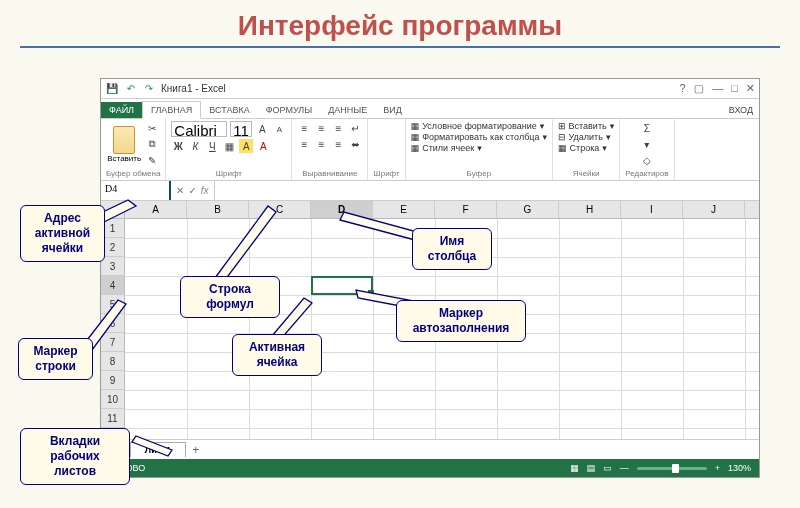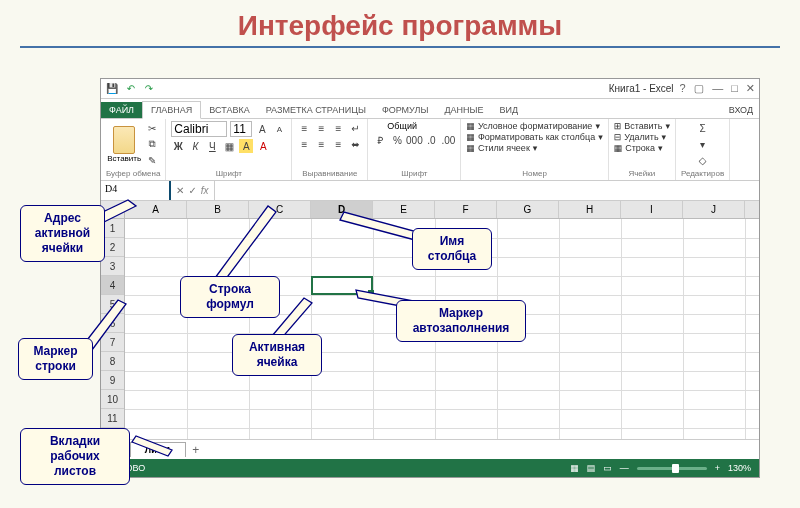--- a/index.html
+++ b/index.html
@@ -3,35 +3,35 @@
 <meta charset="utf-8">
 <style>
 *{box-sizing:border-box;margin:0;padding:0;font-family:"Segoe UI",Tahoma,sans-serif}
 body{width:800px;height:508px;background:#f9f9f0;position:relative;overflow:hidden}
 .page-title{text-align:center;font-size:28px;color:#c0504d;padding:10px 0 4px;font-weight:600}
 hr.divider{border:none;border-top:2px solid #4472a8;margin:0 20px 8px}
 .excel-window{position:absolute;left:100px;top:78px;width:660px;height:400px;border:1px solid #999;background:#fff;display:flex;flex-direction:column}
 .win-titlebar{height:20px;background:#fff;display:flex;align-items:center;font-size:10px;border-bottom:1px solid #ccc}
 .qat{display:flex;gap:6px;padding:0 6px}
 .qat-btn{width:12px;height:12px;display:flex;align-items:center;justify-content:center;color:#279b48;font-size:10px}
-.win-title{flex:1;text-align:right;color:#333}
+.win-title{flex:1;text-align:left;color:#333}
 .win-ctrls{display:flex;gap:2px;padding-right:4px;color:#666}
 .win-ctrls span{cursor:pointer;font-size:11px;margin-left:6px}
 .ribbon-tabs{height:20px;background:#fff;display:flex;align-items:flex-end;font-size:9px;text-transform:uppercase;border-bottom:1px solid #ccc}
 .file-tab{background:#217346;color:#fff;padding:3px 8px;font-size:9px}
 .tab{padding:3px 8px;color:#555;cursor:pointer;white-space:nowrap}
 .tab.active{border:1px solid #ccc;border-bottom:1px solid #fff;margin-bottom:-1px;background:#fff}
 .signin{margin-left:auto;padding:3px 6px;color:#444}
 .ribbon{height:62px;background:#fff;display:flex;font-size:9px;border-bottom:1px solid #ccc}
 .group{display:flex;flex-direction:column;justify-content:flex-end;align-items:center;padding:2px 5px;border-right:1px solid #e1e1e1}
 .group-label{color:#777;font-size:8px;margin-top:2px;white-space:nowrap}
 .group-body{flex:1;display:flex;align-items:center;gap:4px}
 .paste-icon{width:22px;height:28px;border:1px solid #c8923d;border-radius:2px;background:linear-gradient(#fbe8b6,#f3d88a);position:relative}
 .btn-like{display:flex;align-items:center;gap:3px;color:#333;white-space:nowrap}
-.font-group select,.font-group .sz{border:1px solid #bbb;height:16px;font-size:12px;background:#fff;padding:0 2px}
+.font-group select,.font-group .sz{border:1px solid #bbb;height:16px;font-size:15px;background:#fff;padding:0 2px}
 .mini-row{display:flex;gap:3px;align-items:center}
 .mini-btn{width:14px;height:14px;display:flex;align-items:center;justify-content:center;border:1px solid transparent;font-size:10px;color:#444}
 .namebox-row{height:20px;display:flex;border-bottom:1px solid #ccc;font-size:10px}
 .namebox{width:70px;border-right:2px solid #0c4a6e;padding:2px 4px;font-family:"Segoe UI"}
 .fx-icons{display:flex;align-items:center;gap:4px;padding:0 5px;border-right:1px solid #ccc;color:#777}
 .fx-label{font-style:italic;color:#888;font-size:10px}
 .formula-bar{flex:1;padding:2px 4px}
 .grid-area{flex:1;display:flex;overflow:hidden;position:relative}
 .row-hdrs{width:24px;background:#e6e6e6;border-right:1px solid #bbb;display:flex;flex-direction:column}
 .corner{height:18px;border-bottom:1px solid #bbb;background:#e6e6e6}
@@ -96,21 +96,20 @@
       <span>—</span>
       <span>□</span>
       <span>✕</span>
     </div>
   </div>
 
   <div class="ribbon-tabs">
     <div class="file-tab">ФАЙЛ</div>
     <div class="tab active">ГЛАВНАЯ</div>
     <div class="tab">ВСТАВКА</div>
-    <div class="tab">РАЗМЕТКА СТРАНИЦЫ</div>
     <div class="tab">ФОРМУЛЫ</div>
     <div class="tab">ДАННЫЕ</div>
     <div class="tab">ВИД</div>
     <div class="signin">Вход</div>
   </div>
 
   <div class="ribbon">
     <div class="group">
       <div class="group-body">
         <div style="display:flex;flex-direction:column;align-items:center">
@@ -158,30 +157,20 @@
           <span class="mini-btn">≡</span>
           <span class="mini-btn">≡</span>
           <span class="mini-btn">≡</span>
           <span class="mini-btn">⬌</span>
         </div>
       </div>
       <div class="group-label">Выравнивание</div>
     </div>
 
     <div class="group">
-      <div class="group-body" style="flex-direction:column;gap:2px">
-        <div class="sz" style="width:54px">Общий</div>
-        <div class="mini-row">
-          <span class="mini-btn">₽</span>
-          <span class="mini-btn">%</span>
-          <span class="mini-btn">000</span>
-          <span class="mini-btn">.0</span>
-          <span class="mini-btn">.00</span>
-        </div>
-      </div>
       <div class="group-label">Шрифт</div>
     </div>
 
     <div class="group">
       <div class="group-body" style="flex-direction:column;align-items:flex-start;gap:1px">
         <div class="btn-like">
             <span>▦</span>
             <span>Условное форматирование</span>
             <span>▾</span>
           </div>
@@ -189,21 +178,21 @@
             <span>▦</span>
             <span>Форматировать как столбца</span>
             <span>▾</span>
           </div>
         <div class="btn-like">
             <span>▦</span>
             <span>Стили ячеек</span>
             <span>▾</span>
           </div>
       </div>
-      <div class="group-label">Номер</div>
+      <div class="group-label">Буфер</div>
     </div>
 
     <div class="group">
       <div class="group-body" style="flex-direction:column;align-items:flex-start;gap:1px">
         <div class="btn-like">
             <span>⊞</span>
             <span>Вставить</span>
             <span>▾</span>
           </div>
         <div class="btn-like">

